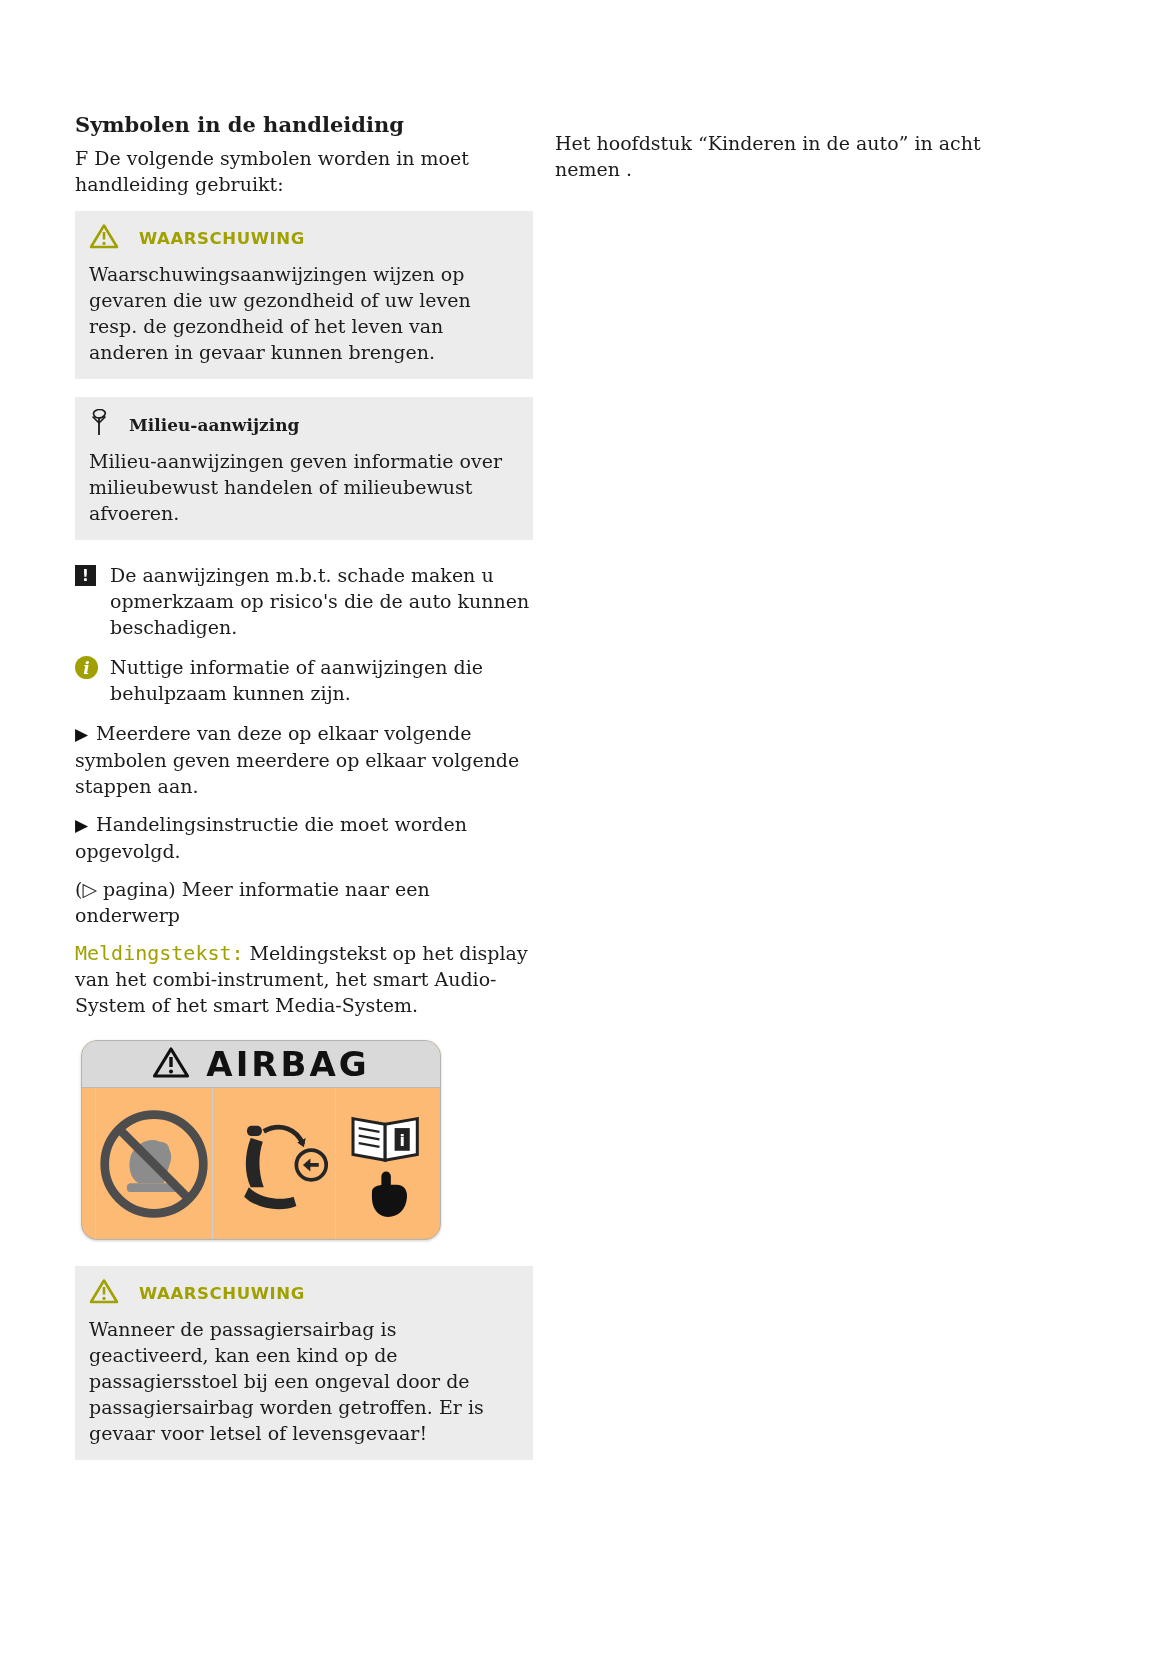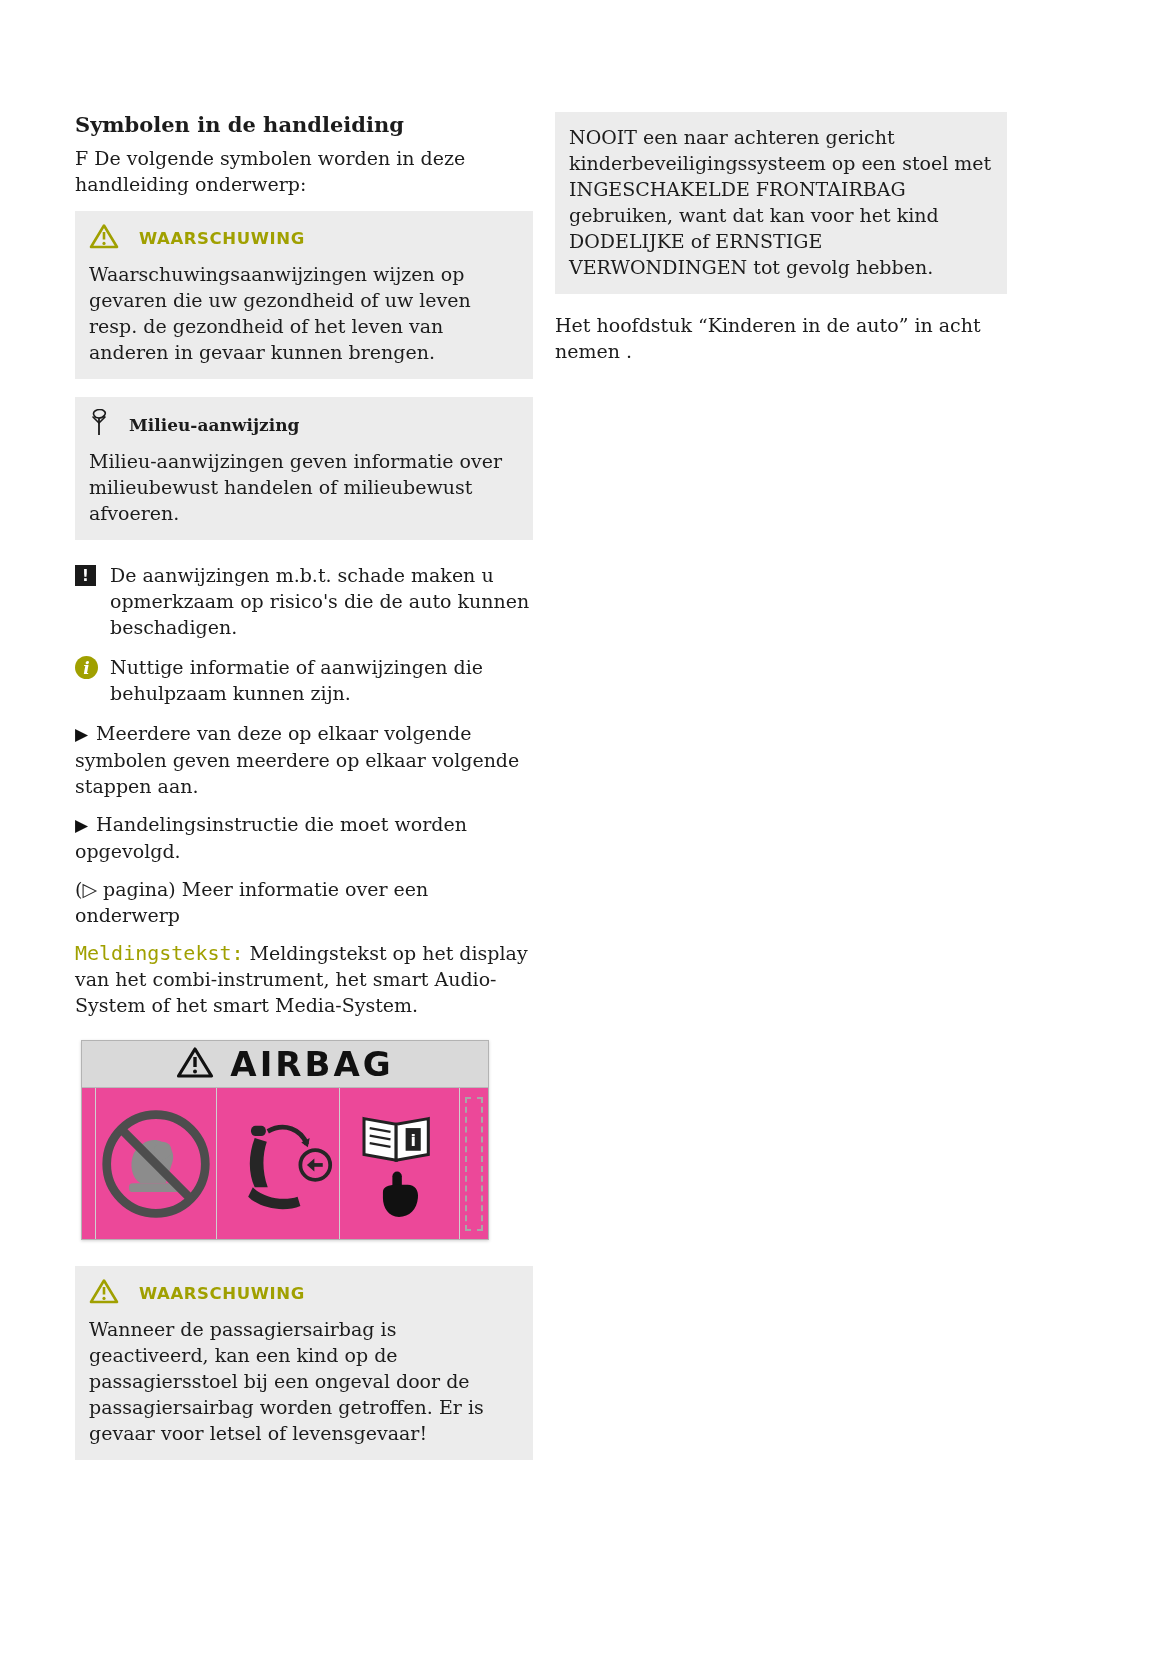--- a/index.html
+++ b/index.html
@@ -40,22 +40,22 @@
   .inline-para { margin-bottom:12px; }
   .arrow-icon { font-family:"DejaVu Sans", sans-serif; font-size:17px; margin-right:8px;
                 color:#111; font-style:normal; }
   .cont-para { margin-bottom:4px; }
 
   .message-para { margin-bottom:22px; }
   .message-label { font-family:"DejaVu Sans Mono", monospace; color:#a0a000;
                    font-size:20px; font-weight:normal; margin-right:6px; }
 
   
-  .airbag-label { width:408px; height:200px; box-sizing:border-box;
-                  border:1px solid #b3b3b3; border-radius:0; background:#ec4899;
+  .airbag-label { width:360px; height:200px; box-sizing:border-box;
+                  border:1px solid #b3b3b3; border-radius:16px; background:#fdba74;
                   box-shadow:0 1px 3px rgba(0,0,0,0.18); overflow:hidden; margin:0 0 26px 6px; }
   .airbag-header { height:46px; background:#d9d9d9; border-bottom:1px solid #b9b9b9;
                    display:flex; align-items:center; justify-content:center; gap:16px; }
   .airbag-title { font-family:"DejaVu Sans", sans-serif; font-weight:bold;
                   font-size:34px; letter-spacing:3px; color:#111; }
   .airbag-body { display:flex; height:152px; }
   .strip-left { flex:0 0 13px; border-right:1px solid #cfcfcf; }
   .panel { flex:1 1 0; display:flex; align-items:center; justify-content:center;
            border-right:1px solid #cfcfcf; }
   .panel:last-of-type { border-right:none; }
@@ -65,21 +65,21 @@
   .right-note { margin-top:18px; }
 </style>
 </head>
 <body>
 
 <div class="page">
 
   <div class="col-left">
 
     <h1 class="heading">Symbolen in de handleiding</h1>
-    <p class="intro">F De volgende symbolen worden in deze handleiding onderwerp:</p>
+    <p class="intro">F De volgende symbolen worden in moet handleiding gebruikt:</p>
 
     <div class="graybox mb18">
       <div class="titlerow">
         <span>
           <svg width="30" height="26" viewBox="0 0 30 26">
             <path d="M15 2.5 L28 24 H2 Z" fill="none" stroke="#a0a000" stroke-width="2.6" stroke-linejoin="round"></path>
             <path d="M15 9 V16.5" stroke="#a0a000" stroke-width="2.6"></path>
             <circle cx="15" cy="20.4" r="1.6" fill="#a0a000"></circle>
           </svg>
         </span>
@@ -112,21 +112,21 @@
       <div class="icon-col">
         <div class="circle-icon">i</div>
       </div>
       <p>Nuttige informatie of aanwijzingen die behulpzaam kunnen zijn.</p>
     </div>
 
     <p class="inline-para"><span class="arrow-icon">▶</span><span>Meerdere van deze op elkaar volgende symbolen geven meerdere op elkaar volgende stappen aan.</span></p>
 
     <p class="inline-para"><span class="arrow-icon">▶</span><span>Handelingsinstructie die moet worden opgevolgd.</span></p>
 
-    <p class="inline-para">(▷ pagina) Meer informatie over een onderwerp</p>
+    <p class="inline-para">(▷ pagina) Meer informatie naar een onderwerp</p>
 
 
     <p class="message-para"><span class="message-label">Meldingstekst:</span><span>Meldingstekst op het display van het combi-instrument, het smart Audio-System of het smart Media-System.</span></p>
 
     <div class="airbag-label">
       <div class="airbag-header">
         <span>
           <svg width="38" height="33" viewBox="0 0 38 33">
             <path d="M19 3 L35.5 30 H2.5 Z" fill="none" stroke="#111" stroke-width="3.2" stroke-linejoin="round"></path>
             <path d="M19 11 V21" stroke="#111" stroke-width="3.4"></path>
@@ -198,21 +198,18 @@
         </span>
         <span class="warn-title">WAARSCHUWING</span>
       </div>
       <p>Wanneer de passagiersairbag is geactiveerd, kan een kind op de passagiersstoel bij een ongeval door de passagiersairbag worden getroffen. Er is gevaar voor letsel of levensgevaar!</p>
     </div>
 
   </div>
 
   <div class="col-right">
 
-    <div class="graybox">
-      <p>NOOIT een naar achteren gericht kinderbeveiligingssysteem op een stoel met INGESCHAKELDE FRONTAIRBAG gebruiken, want dat kan voor het kind DODELIJKE of ERNSTIGE VERWONDINGEN tot gevolg hebben.</p>
-    </div>
 
     <p class="right-note">Het hoofdstuk “Kinderen in de auto” in acht nemen .</p>
 
   </div>
 
 </div>
 
 </body></html>

